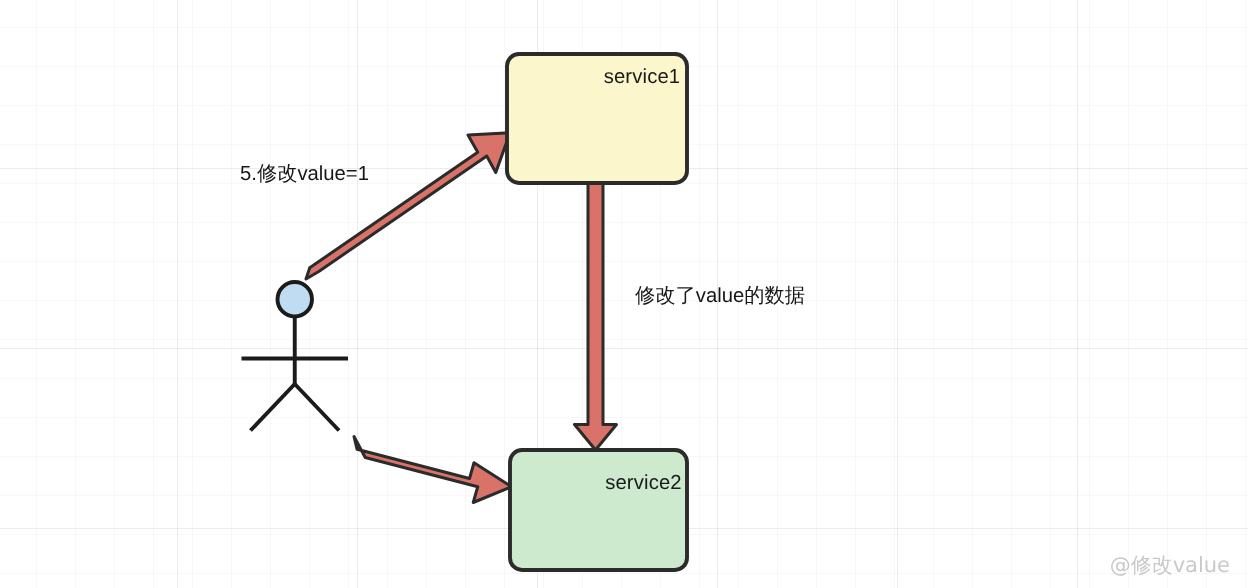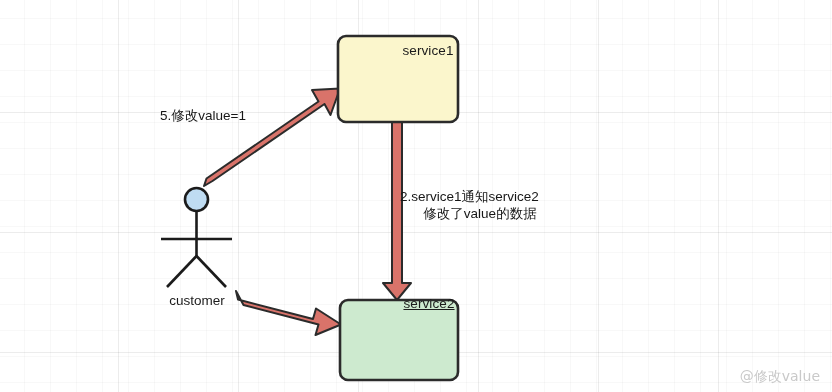--- a/index.html
+++ b/index.html
@@ -81,27 +81,25 @@
       <circle cx="196.5" cy="199.5" r="11.5" fill="#bfdcf2" stroke="#1b1b1b" stroke-width="2.6"></circle>
       <line x1="196.5" y1="211" x2="196.5" y2="256" stroke="#1b1b1b" stroke-width="2.6"></line>
       <line x1="161" y1="239" x2="232" y2="239" stroke="#1b1b1b" stroke-width="2.6"></line>
       <line x1="196.5" y1="256" x2="167" y2="287" stroke="#1b1b1b" stroke-width="2.6"></line>
       <line x1="196.5" y1="256" x2="226" y2="287" stroke="#1b1b1b" stroke-width="2.6"></line>
     </g>
   </svg>
 
   <div class="node-label" style="left:338px;top:43px;width:120px;">service1</div>
 
-  <div class="node-label" style="left:340px;top:296px;width:118px;text-decoration:underline;">service2</div>
+  <div class="node-label" style="left:340px;top:314px;width:118px;">service2</div>
 
-  <div class="actor-label" style="left:137px;top:293px;width:120px;">customer</div>
 
   <div class="edge-label" style="left:123px;top:107px;width:160px;">5.修改value=1</div>
 
   <div class="edge-label" style="left:400px;top:188px;width:160px;text-align:left;">
-    <div>2.service1通知service2</div>
     <div style="text-align:center;">修改了value的数据</div>
   </div>
 
 
   <div id="watermark">@修改value</div>
 
 </div>
 
 </body></html>

